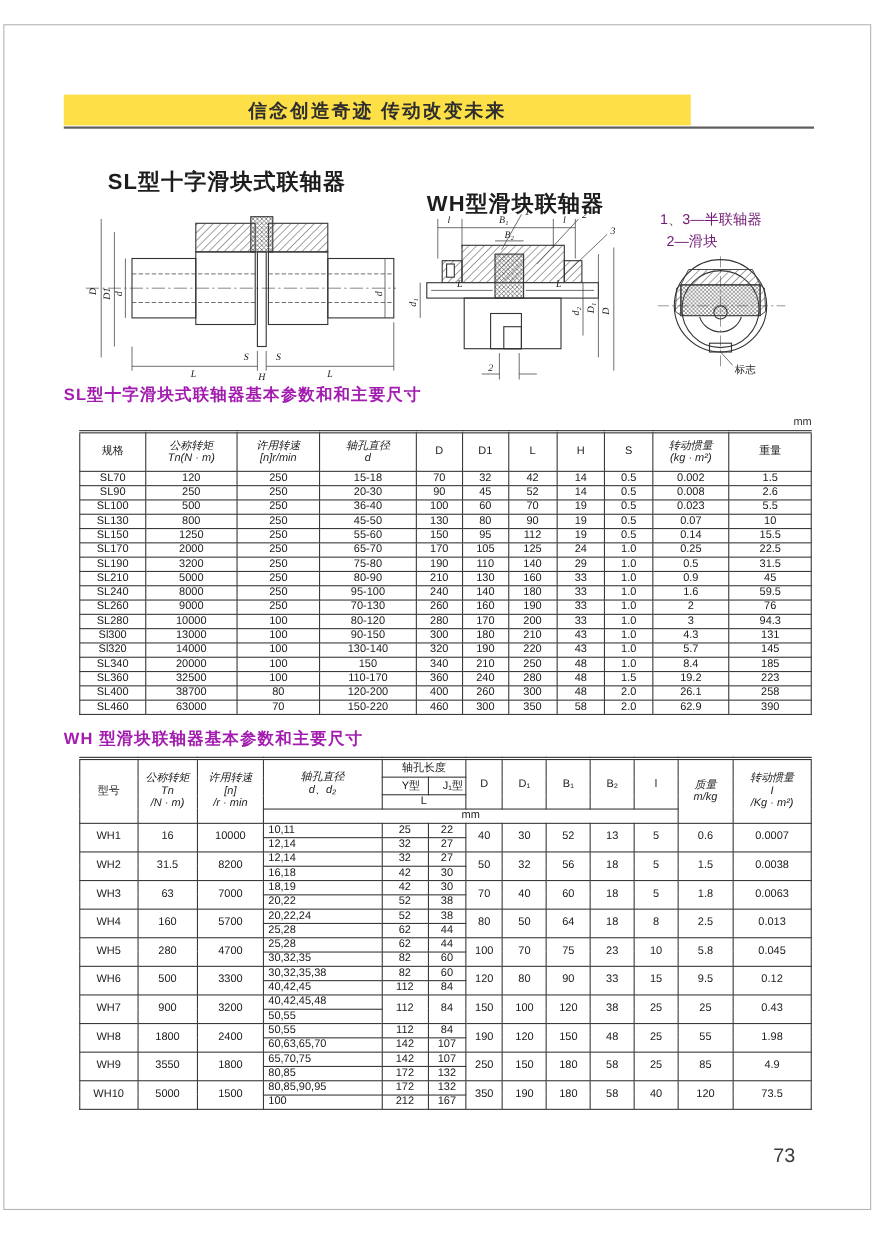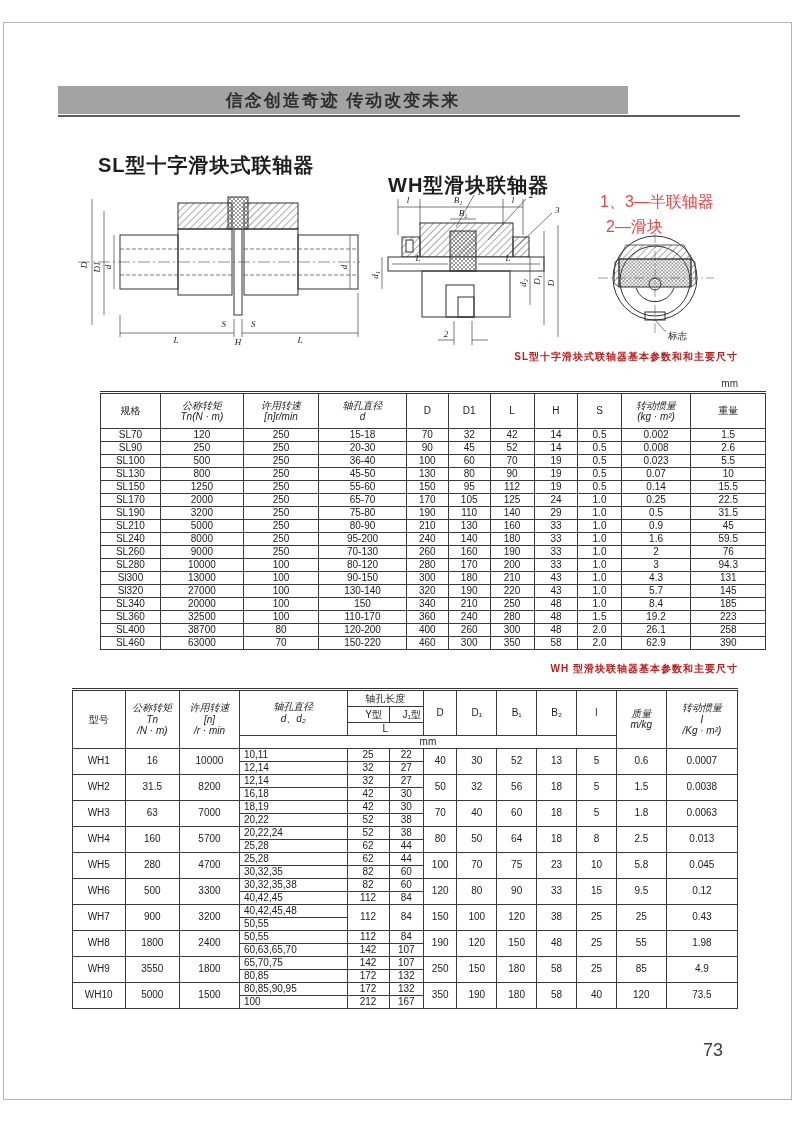--- a/index.html
+++ b/index.html
@@ -2,37 +2,37 @@
 <html><head>
 <meta charset="utf-8">
 <style>
   html,body{margin:0;padding:0;}
   body{
     width:794px;height:1123px;position:relative;background:#ffffff;
     font-family:"Liberation Sans","DejaVu Sans",sans-serif;color:#222;overflow:hidden;
   }
   .abs{position:absolute;}
   .page-frame{left:3px;top:22px;width:787px;height:1076px;border:1px solid #b5b5b3;}
-  .banner{left:58px;top:86px;width:570px;height:28px;background:#a3a3a3;
+  .banner{left:58px;top:86px;width:570px;height:28px;background:#fde047;
     display:flex;align-items:center;justify-content:center;
     font-size:17px;font-weight:bold;color:#2e2e2e;letter-spacing:2px;}
   .banner-rule{left:58px;top:115px;width:682px;height:2px;background:#5d5d5d;}
   .fig-title{font-size:20px;font-weight:bold;color:#1d1d1d;letter-spacing:1px;}
   .fig-title-sl{left:98px;top:152px;}
   .fig-title-wh{left:388px;top:152px;margin-top:20px;}
-  .legend{left:600px;top:190px;font-size:16px;line-height:1.55;color:#ef4444;}
-  .tbl-title{left:58px;width:680px;text-align:right;font-size:10px;font-weight:bold;
-    color:#b91c1c;letter-spacing:1px;}
+  .legend{left:600px;top:190px;font-size:13px;line-height:1.55;color:#701a75;}
+  .tbl-title{left:58px;width:680px;text-align:left;font-size:15px;font-weight:bold;
+    color:#a21caf;letter-spacing:1px;}
   .t1-title{top:350px;}
   .t2-title{top:662px;}
   .t1-unit{left:58px;top:378px;width:680px;text-align:right;font-size:10px;color:#333;}
   table{border-collapse:collapse;table-layout:fixed;}
   .datatable{position:absolute;left:72px;width:666px;background:#fff;
     border:1.5px solid #333;border-top:3px double #333;}
-  .table1{top:391px;margin-left:28px;}
+  .table1{top:391px;}
   .table2{top:688px;}
   .datatable th,.datatable td{
     border:1px solid #3a3a3a;font-weight:normal;font-size:10px;line-height:1.15;
     text-align:center;vertical-align:middle;padding:0 1px;color:#1b1b1b;
     overflow:hidden;white-space:nowrap;}
   .table1 td{height:12px;}
   .table1 th{height:34px;}
   .table2 td{height:12px;}
   .table2 .hr1 th{height:15px;}
   .table2 .hr2 th{height:15px;padding-left:12px;}
@@ -324,21 +324,21 @@
         <td>160</td>
         <td>33</td>
         <td>1.0</td>
         <td>0.9</td>
         <td>45</td>
       </tr>
       <tr>
         <td>SL240</td>
         <td>8000</td>
         <td>250</td>
-        <td>95-200</td>
+        <td>95-100</td>
         <td>240</td>
         <td>140</td>
         <td>180</td>
         <td>33</td>
         <td>1.0</td>
         <td>1.6</td>
         <td>59.5</td>
       </tr>
       <tr>
         <td>SL260</td>
@@ -374,21 +374,21 @@
         <td>300</td>
         <td>180</td>
         <td>210</td>
         <td>43</td>
         <td>1.0</td>
         <td>4.3</td>
         <td>131</td>
       </tr>
       <tr>
         <td>Sl320</td>
-        <td>27000</td>
+        <td>14000</td>
         <td>100</td>
         <td>130-140</td>
         <td>320</td>
         <td>190</td>
         <td>220</td>
         <td>43</td>
         <td>1.0</td>
         <td>5.7</td>
         <td>145</td>
       </tr>

